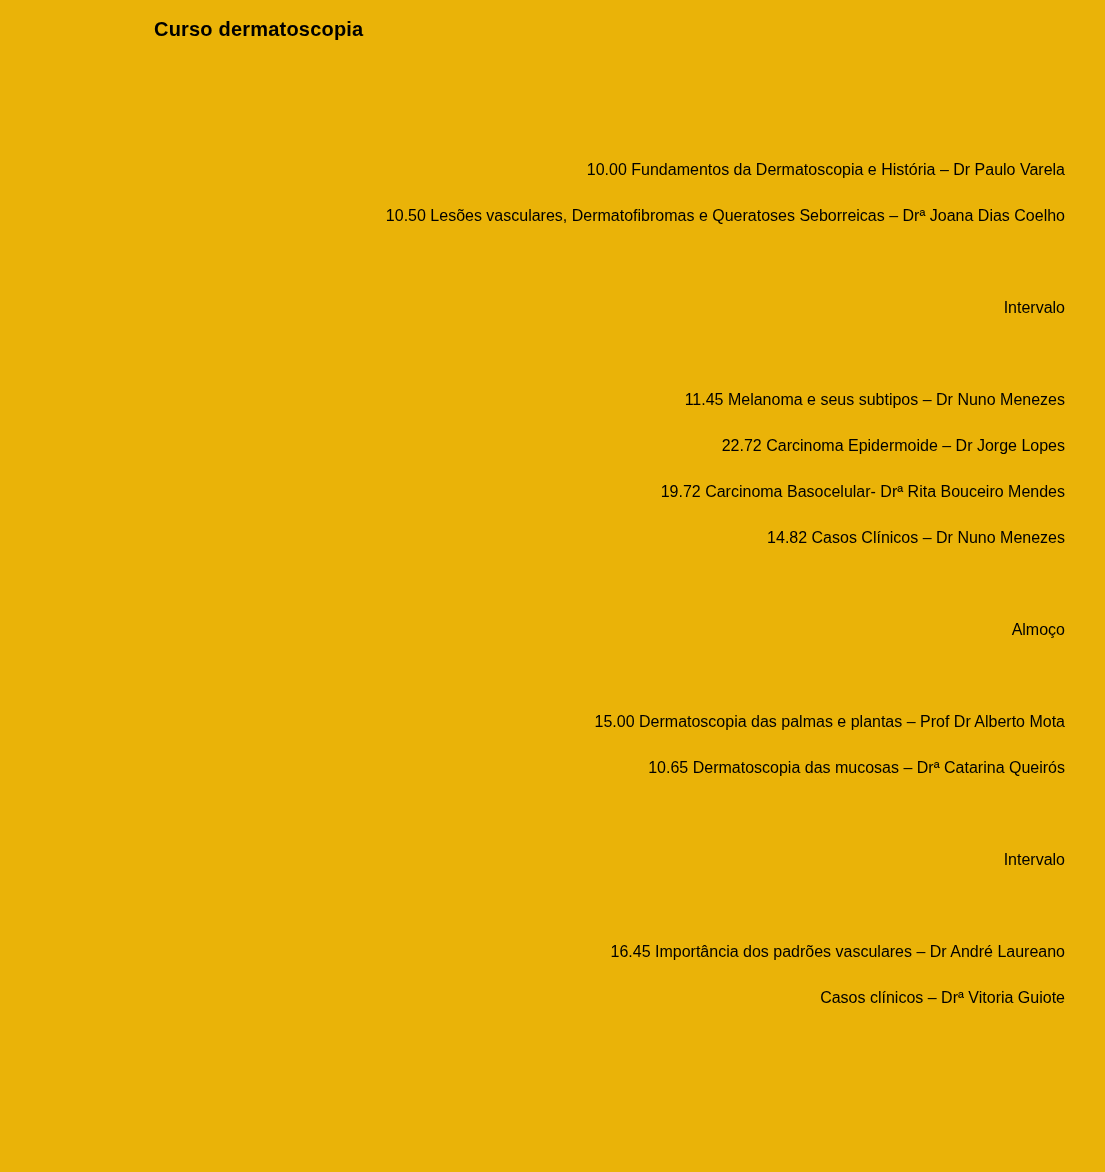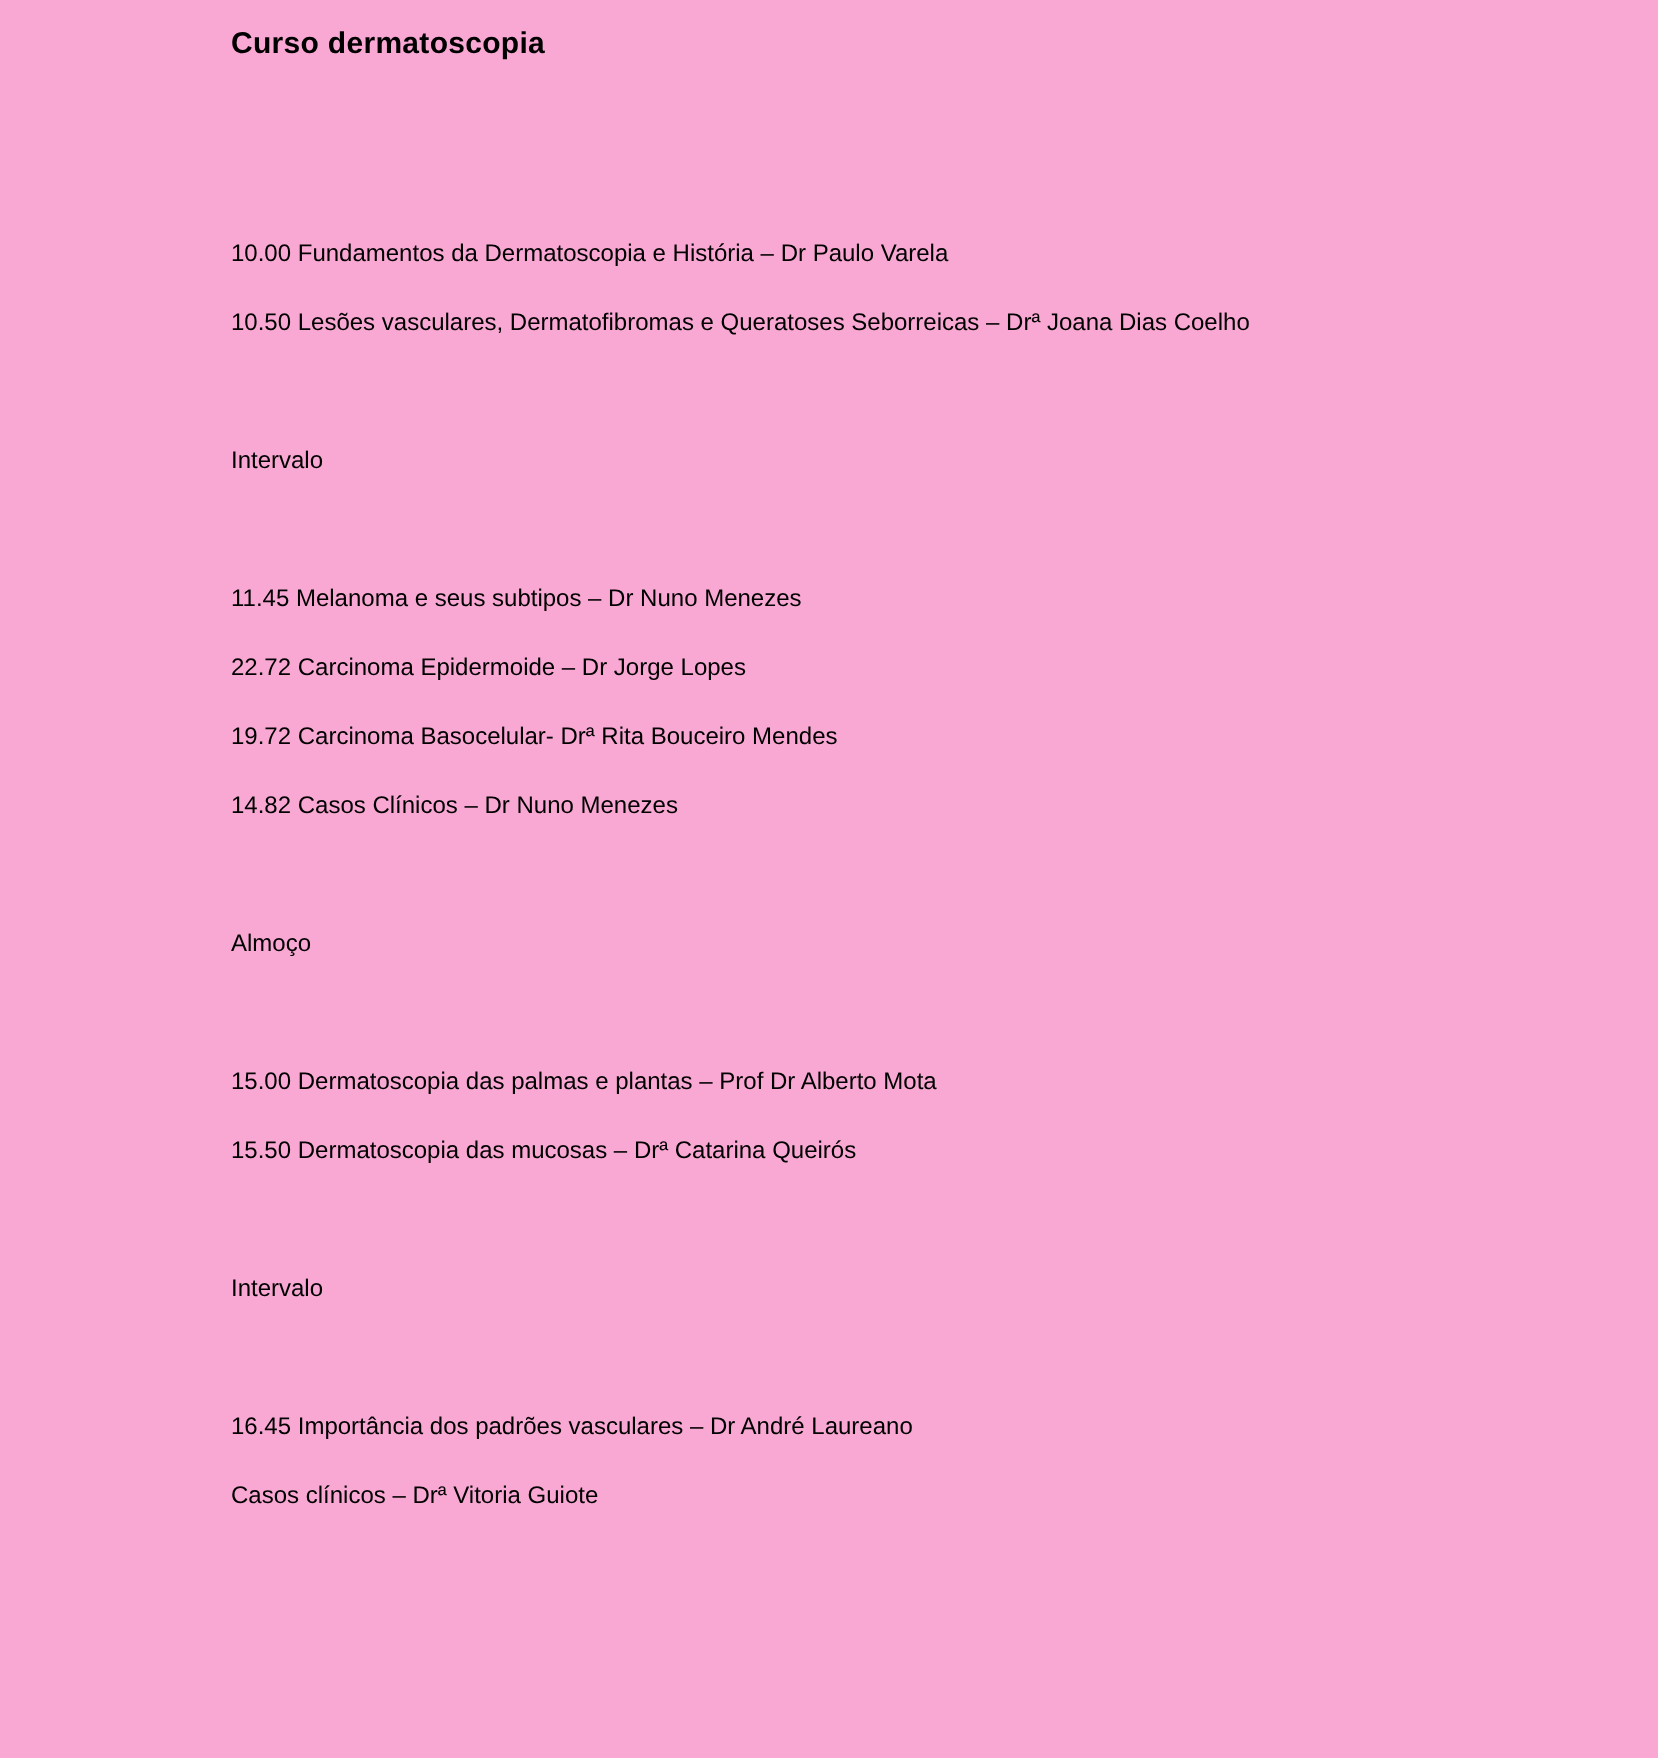--- a/index.html
+++ b/index.html
@@ -12,34 +12,35 @@
     height: 1172px;
     font-family: "Liberation Sans", sans-serif;
     color: #000000;
     overflow: hidden;
   }
   .page {
     box-sizing: border-box;
     width: 1105px;
     height: 1172px;
     padding: 16px 40px 0 154px;
-    background: #f9a8d4;
+    background: #eab308;
   }
   .doc-title {
     font-size: 20px;
     font-weight: bold;
     line-height: 26px;
     margin: 0 0 118px 0;
     letter-spacing: 0.2px;
   }
   .line {
     font-size: 16px;
     line-height: 20px;
     margin: 0 0 26px 0;
     white-space: nowrap;
+    text-align: right;
   }
   .gap-after {
     margin-bottom: 72px;
   }
 </style>
 </head>
 <body>
 
 <div class="page">
 
@@ -58,21 +59,21 @@
 
   <div class="line">19.72 Carcinoma Basocelular- Drª Rita Bouceiro Mendes</div>
 
   <div class="line gap-after">14.82 Casos Clínicos – Dr Nuno Menezes</div>
 
   <div class="line gap-after">Almoço</div>
 
   <div class="line">15.00 Dermatoscopia das palmas e plantas – Prof Dr Alberto Mota</div>
 
 
-  <div class="line gap-after">15.50 Dermatoscopia das mucosas – Drª Catarina Queirós</div>
+  <div class="line gap-after">10.65 Dermatoscopia das mucosas – Drª Catarina Queirós</div>
 
   <div class="line gap-after">Intervalo</div>
 
   <div class="line">16.45 Importância dos padrões vasculares – Dr André Laureano</div>
 
 
   <div class="line">Casos clínicos – Drª Vitoria Guiote</div>
 
 </div>
 

